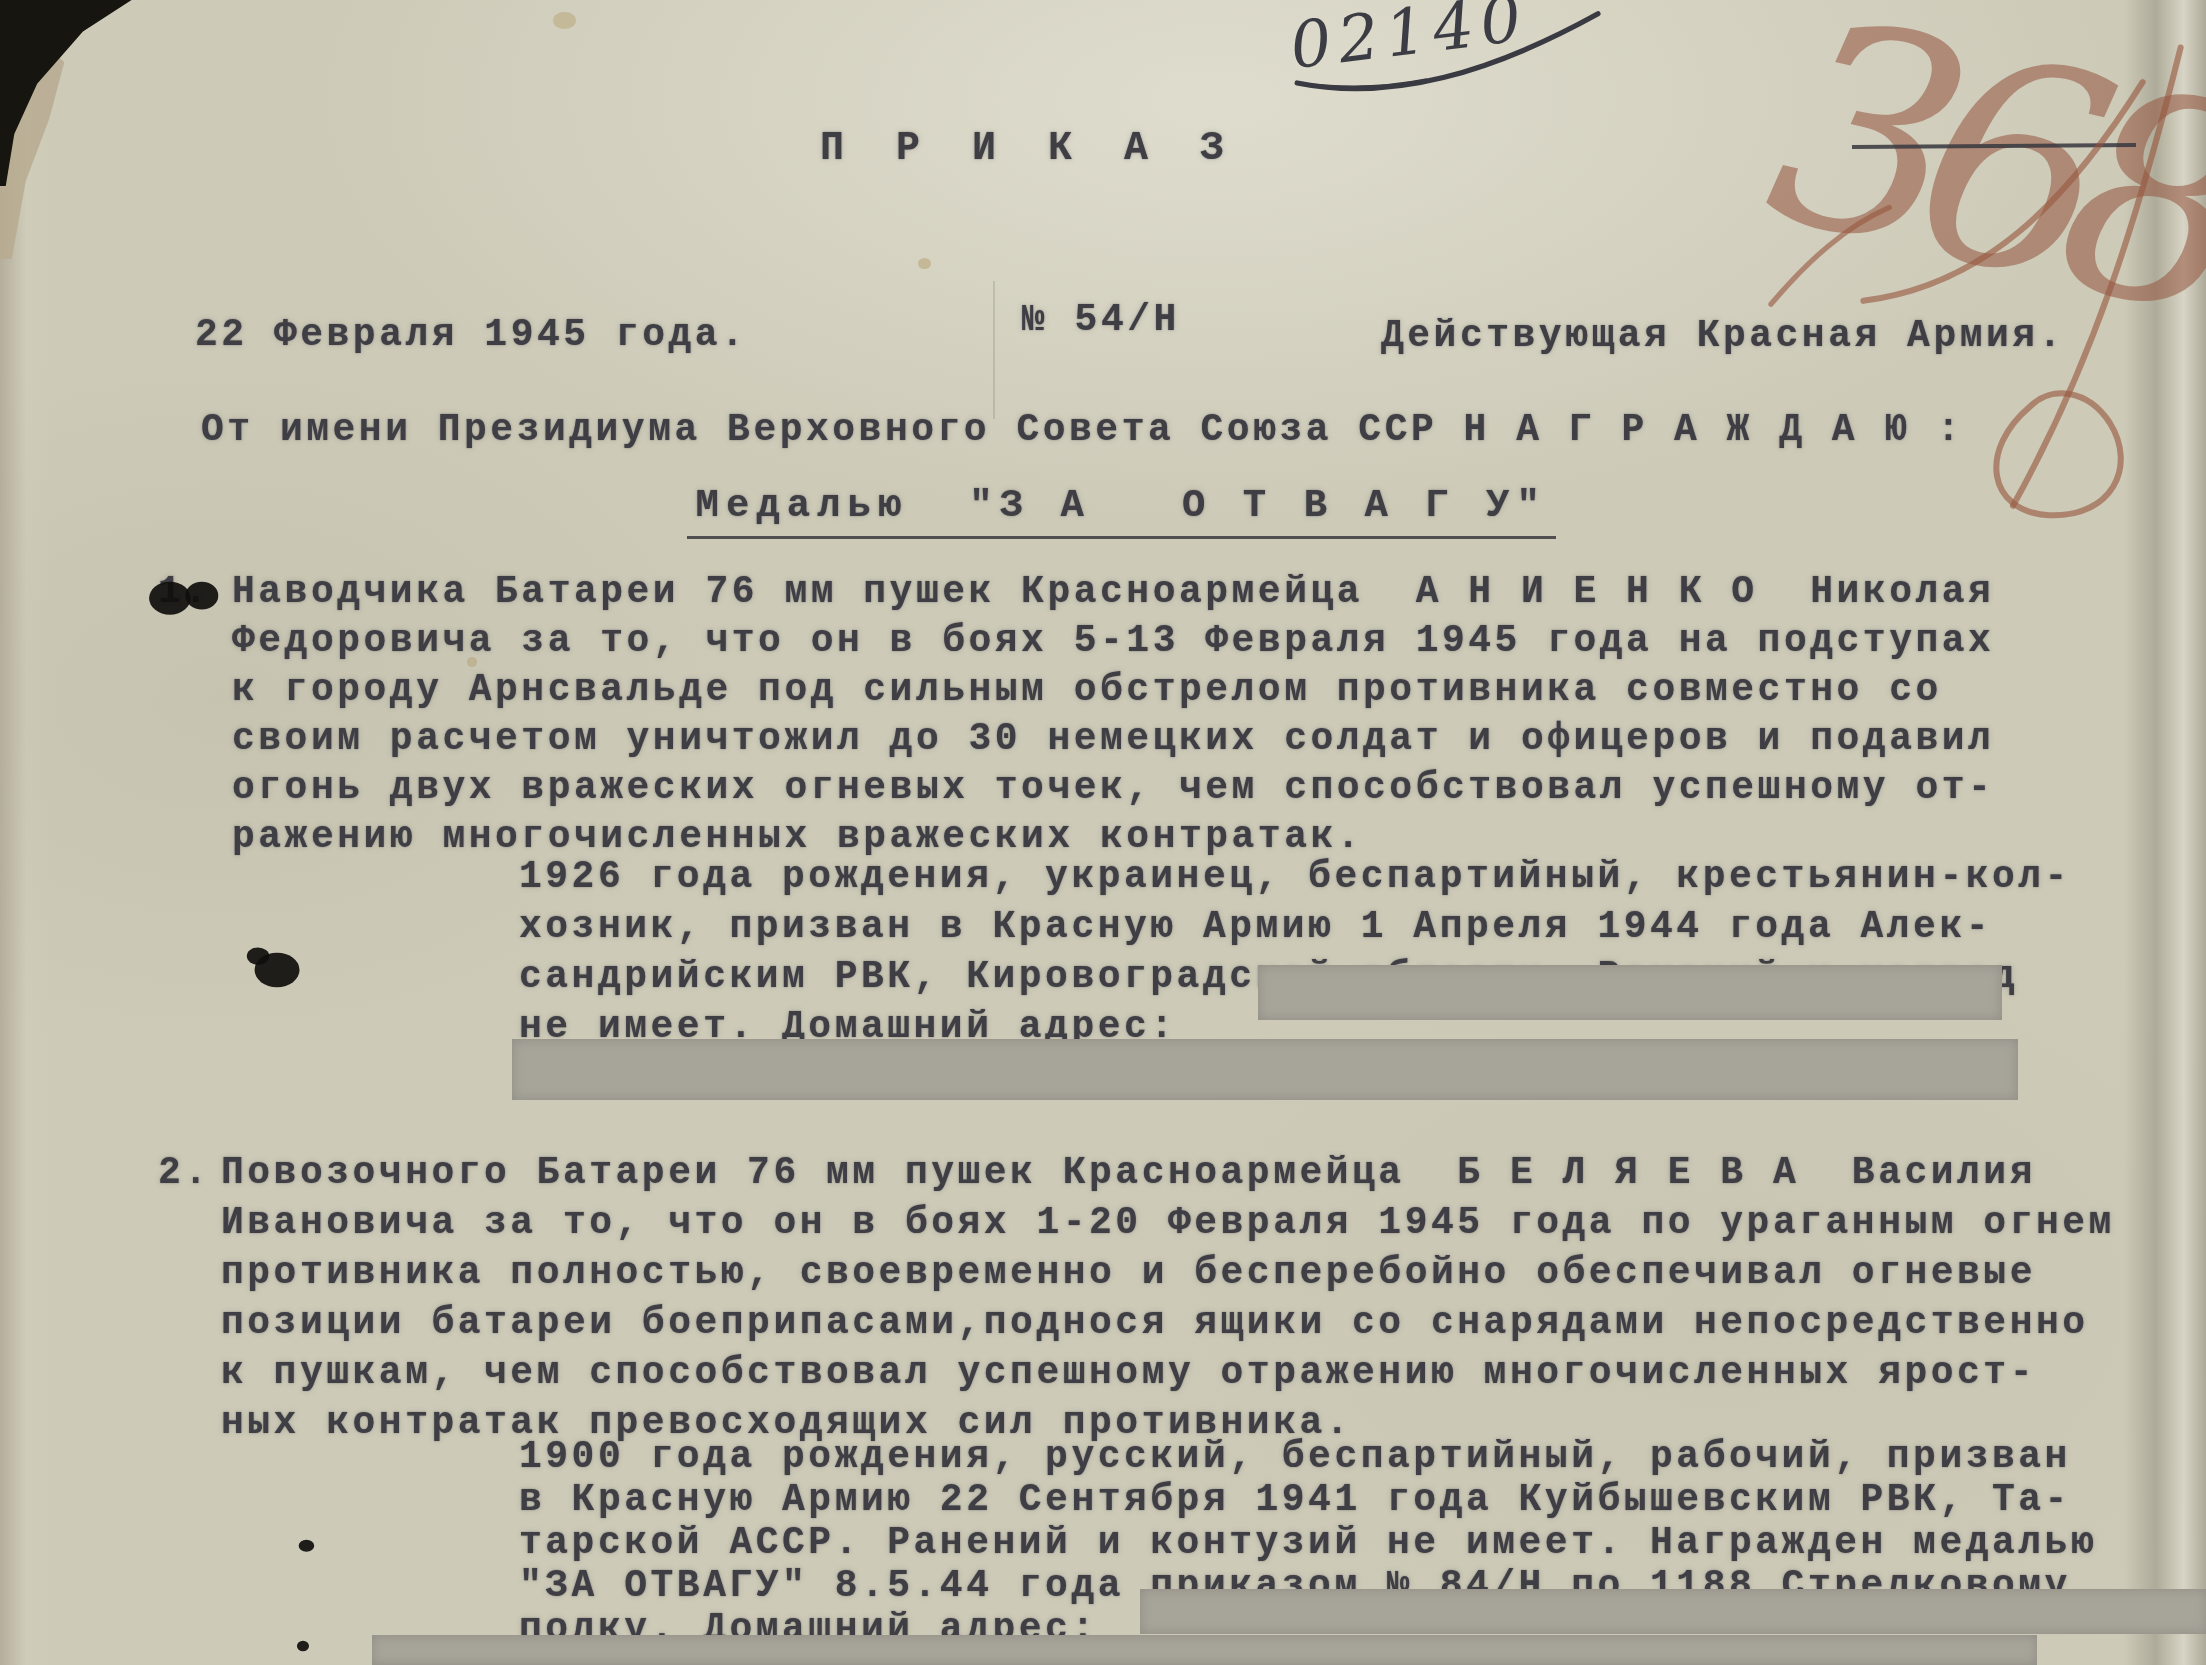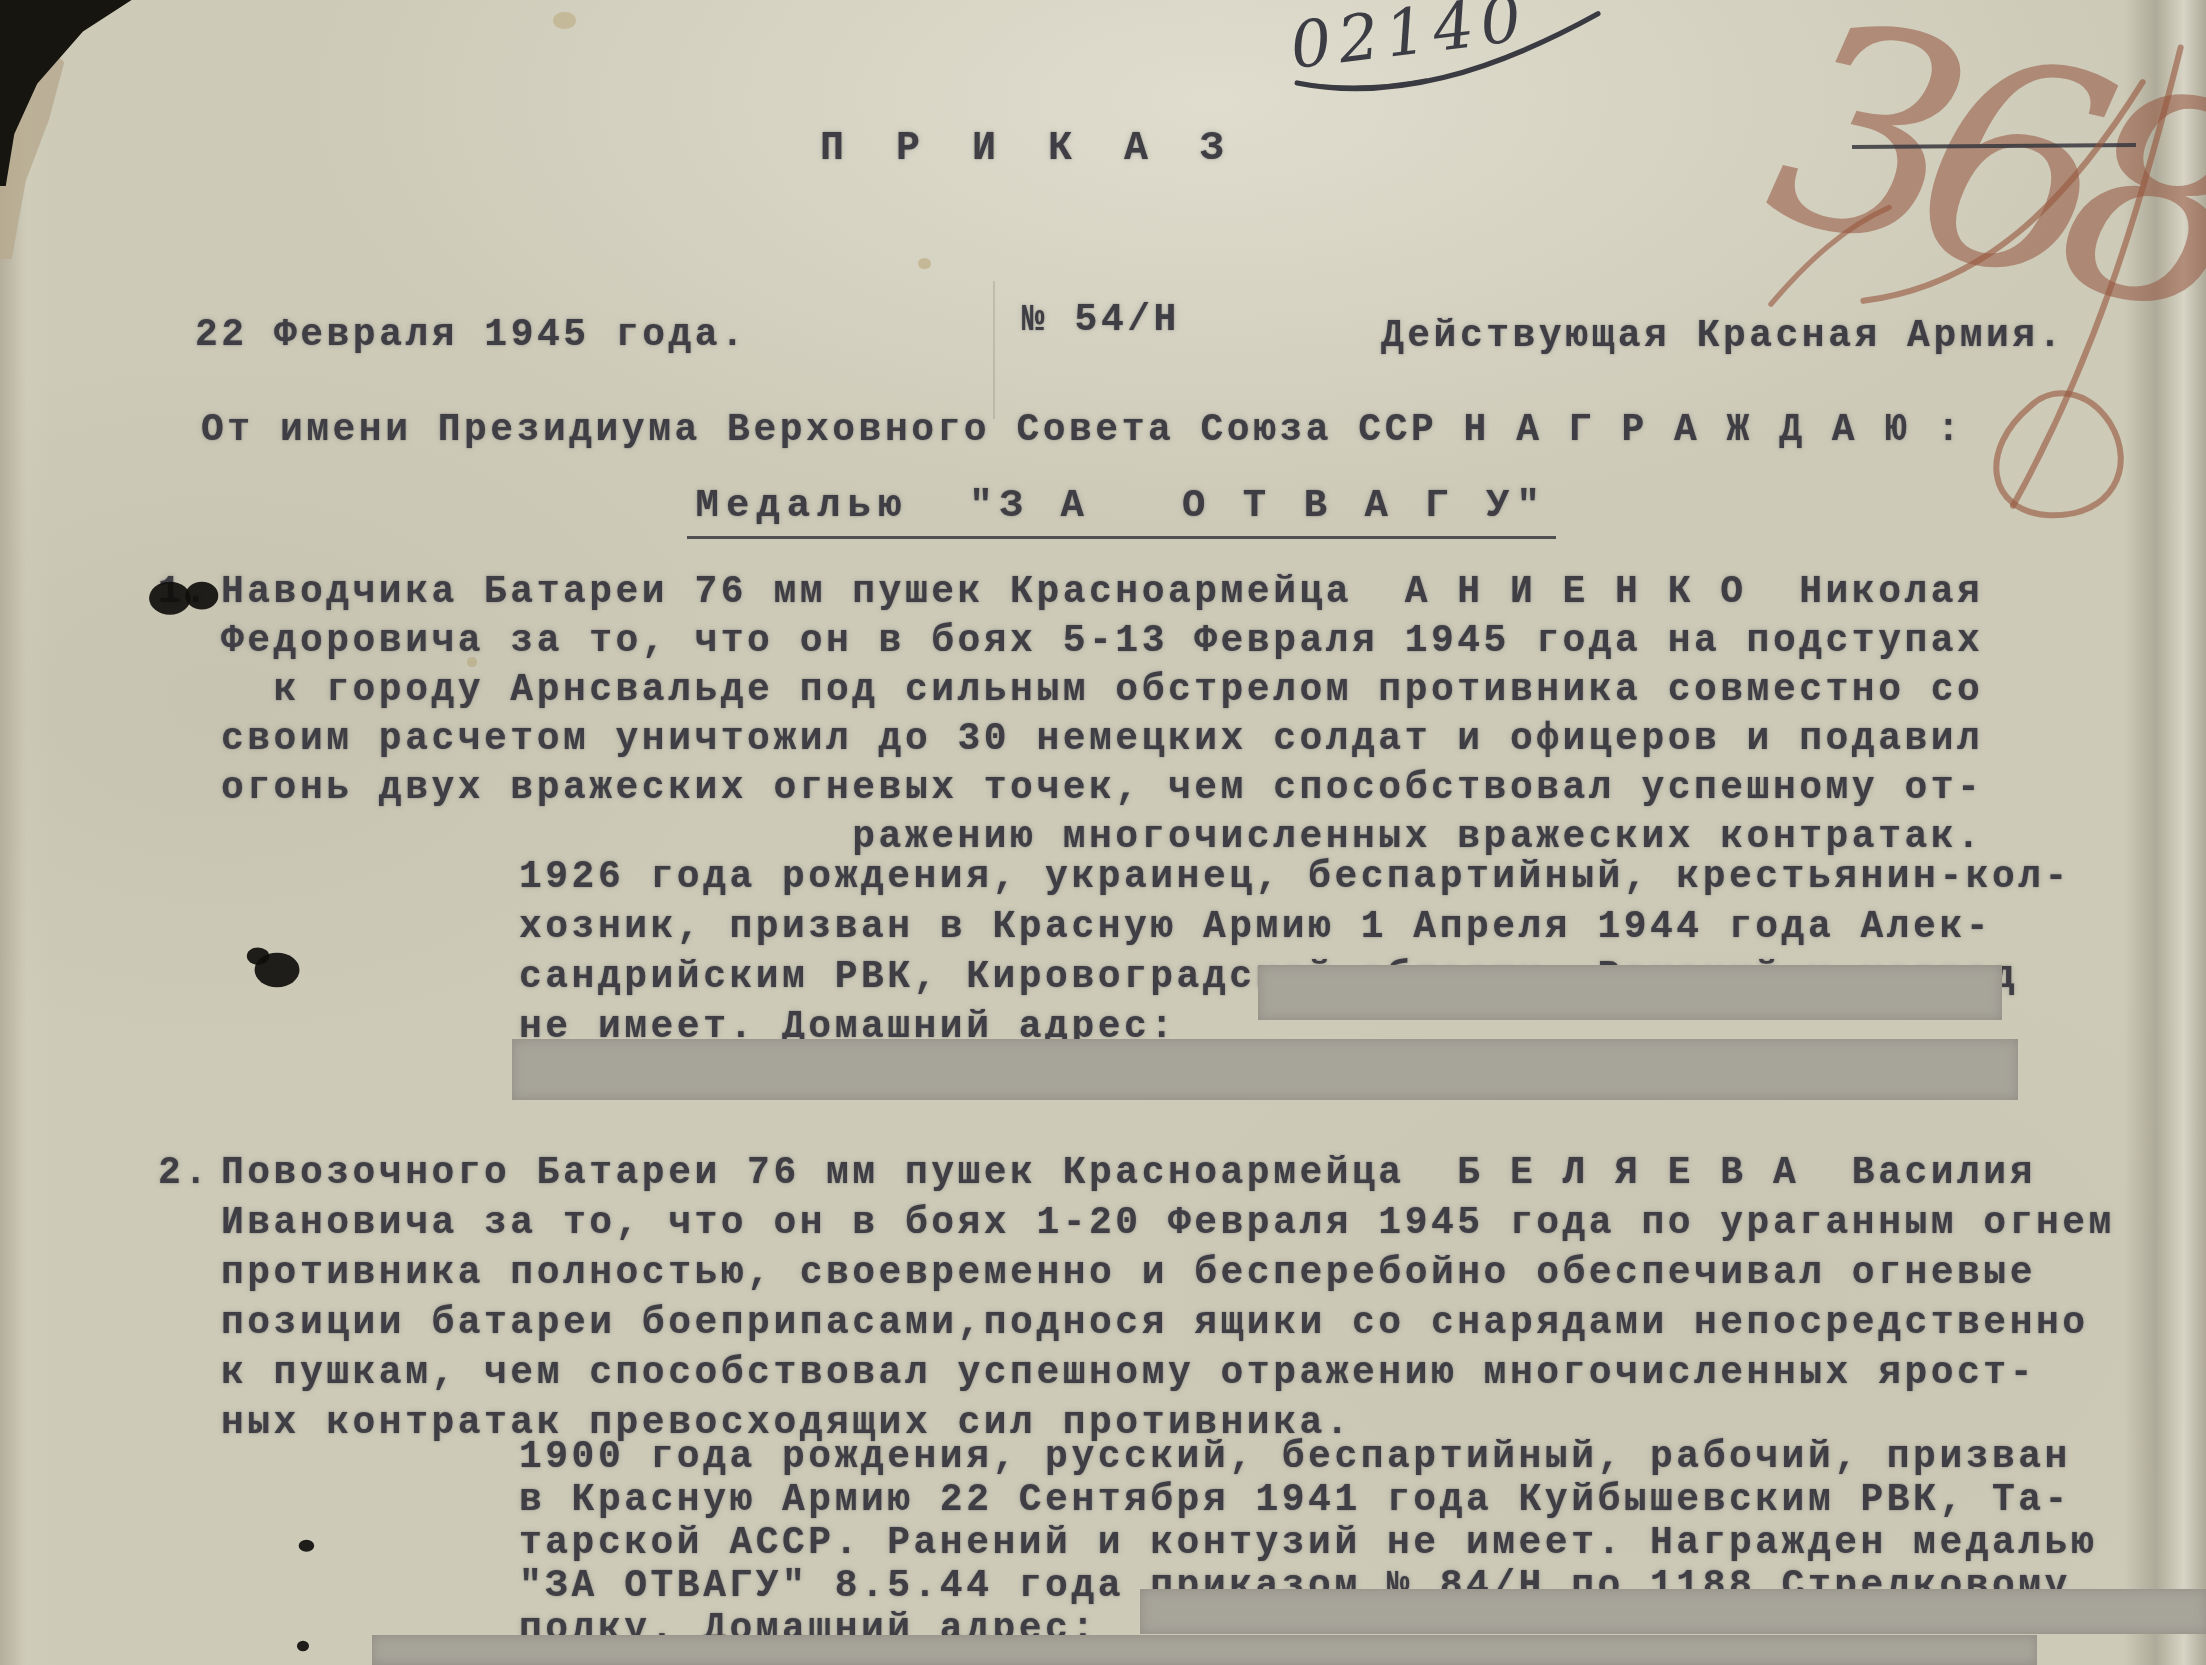--- a/index.html
+++ b/index.html
@@ -74,21 +74,21 @@
 
   <div class="typed t44" style="left:195px;top:310px;">22 Февраля 1945 года.</div>
   <div class="typed t44" style="left:996px;top:295px;margin-left:26px;">№ 54/Н</div>
   <div class="typed t44" style="left:201px;top:405px;">От имени Президиума Верховного Совета Союза ССР Н А Г Р А Ж Д А Ю :</div>
 
   <div class="typed t44" style="left:1381px;top:311px;">Действующая Красная Армия.</div>
 
   <div class="typed medal" style="left:687px;top:484px;">Медалью  "З А   О Т В А Г У"</div>
 
   <div class="typed t44" style="left:158px;top:567px;">1.</div>
-  <div class="typed t44" style="left:221px;top:567px;text-align:right;">Наводчика Батареи 76 мм пушек Красноармейца  А Н И Е Н К О  Николая
+  <div class="typed t44" style="left:232px;top:567px;">Наводчика Батареи 76 мм пушек Красноармейца  А Н И Е Н К О  Николая
 Федоровича за то, что он в боях 5-13 Февраля 1945 года на подступах
 к городу Арнсвальде под сильным обстрелом противника совместно со
 своим расчетом уничтожил до 30 немецких солдат и офицеров и подавил
 огонь двух вражеских огневых точек, чем способствовал успешному от-
 ражению многочисленных вражеских контратак.</div>
   <div class="typed bio1" style="left:519px;top:852px;">1926 года рождения, украинец, беспартийный, крестьянин-кол-
 хозник, призван в Красную Армию 1 Апреля 1944 года Алек-
 сандрийским РВК, Кировоградской области. Ранений и наград
 не имеет. Домашний адрес:</div>
   <div class="redact" style="left:1258px;top:965px;width:744px;height:55px;"></div>

